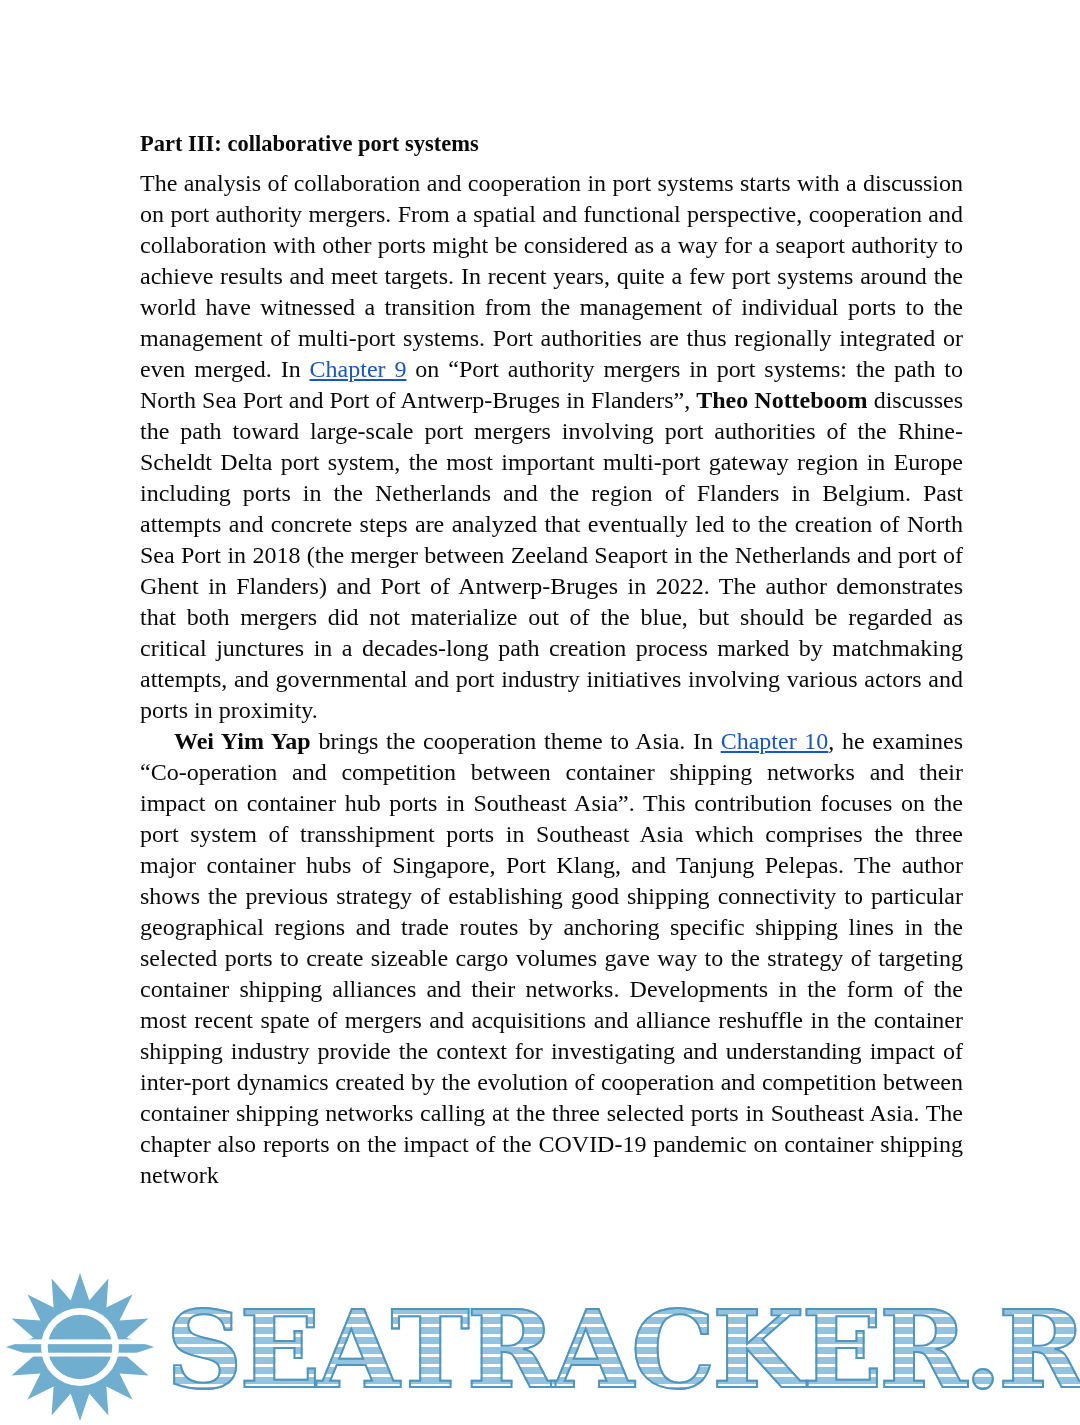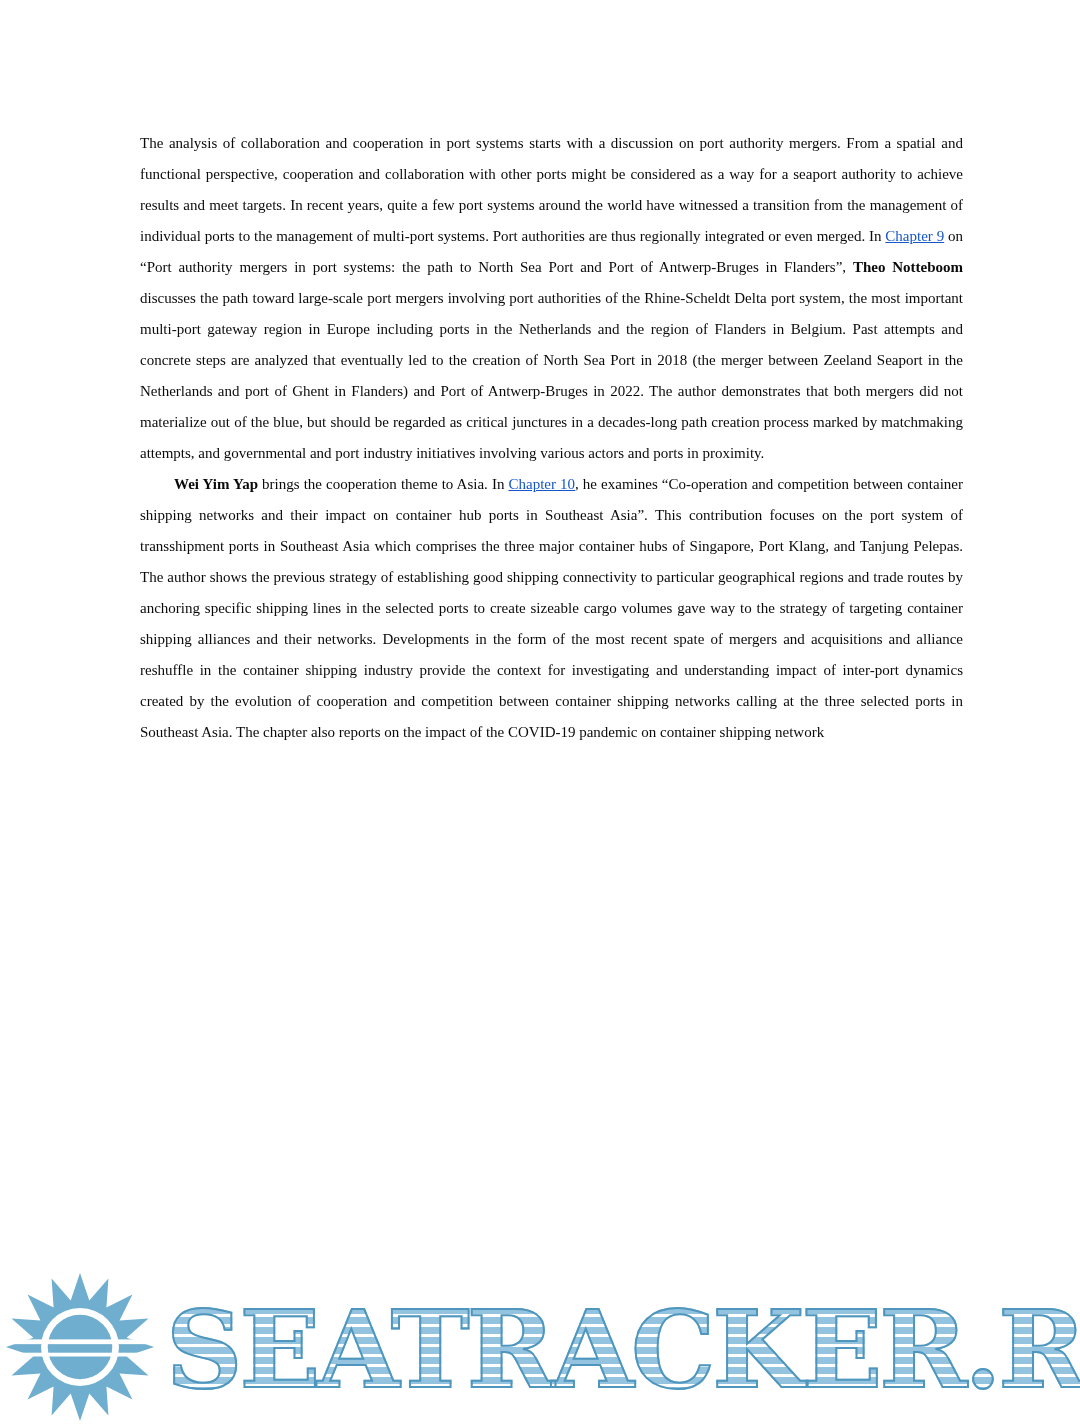--- a/index.html
+++ b/index.html
@@ -25,21 +25,21 @@
     padding:128px 117px 0 140px;
   }
   .section-title{
     font-size:22.5px;
     font-weight:bold;
     margin:0 0 9px 0;
     line-height:31px;
   }
   .para{
     margin:0;
-    font-size:15px;
+    font-size:24px;
     line-height:31px;
     text-align:justify;
   }
   .para.indent{
     text-indent:34px;
   }
   .doclink{
     color:var(--link-color,#1556C8);
     text-decoration:underline;
     cursor:pointer;
@@ -77,20 +77,21 @@
       color:transparent;
       -webkit-text-stroke:2px var(--watermark-stroke,#4E96BE);
     }
   }
 </style>
 </head>
 <body>
 
 <div class="page">
 
+  <h1 class="section-title">Part III: collaborative port systems</h1>
 
   <p class="para"><span>The analysis of collaboration and cooperation in port systems starts with a discussion on port authority mergers. From a spatial and functional perspective, cooperation and collaboration with other ports might be considered as a way for a seaport authority to achieve results and meet targets. In recent years, quite a few port systems around the world have witnessed a transition from the management of individual ports to the management of multi-port systems. Port authorities are thus regionally integrated or even merged. In </span><a href="#" class="doclink">Chapter 9</a><span> on “Port authority mergers in port systems: the path to North Sea Port and Port of Antwerp-Bruges in Flanders”, </span><b class="author">Theo Notteboom</b><span> discusses the path toward large-scale port mergers involving port authorities of the Rhine-Scheldt Delta port system, the most important multi-port gateway region in Europe including ports in the Netherlands and the region of Flanders in Belgium. Past attempts and concrete steps are analyzed that eventually led to the creation of North Sea Port in 2018 (the merger between Zeeland Seaport in the Netherlands and port of Ghent in Flanders) and Port of Antwerp-Bruges in 2022. The author demonstrates that both mergers did not materialize out of the blue, but should be regarded as critical junctures in a decades-long path creation process marked by matchmaking attempts, and governmental and port industry initiatives involving various actors and ports in proximity.</span></p>
 
   <p class="para indent"><b class="author">Wei Yim Yap</b><span> brings the cooperation theme to Asia. In </span><a href="#" class="doclink">Chapter 10</a><span>, he examines “Co-operation and competition between container shipping networks and their impact on container hub ports in Southeast Asia”. This contribution focuses on the port system of transshipment ports in Southeast Asia which comprises the three major container hubs of Singapore, Port Klang, and Tanjung Pelepas. The author shows the previous strategy of establishing good shipping connectivity to particular geographical regions and trade routes by anchoring specific shipping lines in the selected ports to create sizeable cargo volumes gave way to the strategy of targeting container shipping alliances and their networks. Developments in the form of the most recent spate of mergers and acquisitions and alliance reshuffle in the container shipping industry provide the context for investigating and understanding impact of inter-port dynamics created by the evolution of cooperation and competition between container shipping networks calling at the three selected ports in Southeast Asia. The chapter also reports on the impact of the COVID-19 pandemic on container shipping network</span></p>
 
 </div>
 
 <div class="watermark">
   <svg class="sun" viewBox="0 0 160 164" xmlns="http://www.w3.org/2000/svg" aria-hidden="true">
     <polygon fill="currentColor" points="158,82 129,91.8 152.1,111.9 121.6,109.8 135.2,137.2 107.8,123.6 109.9,154.1 89.8,131 80,160 70.2,131 50.1,154.1 52.2,123.6 24.8,137.2 38.4,109.8 7.9,111.9 31,91.8 2,82 31,72.2 7.9,52.1 38.4,54.2 24.8,26.8 52.2,40.4 50.1,9.9 70.2,33 80,4 89.8,33 109.9,9.9 107.8,40.4 135.2,26.8 121.6,54.2 152.1,52.1 129,72.2"></polygon>

